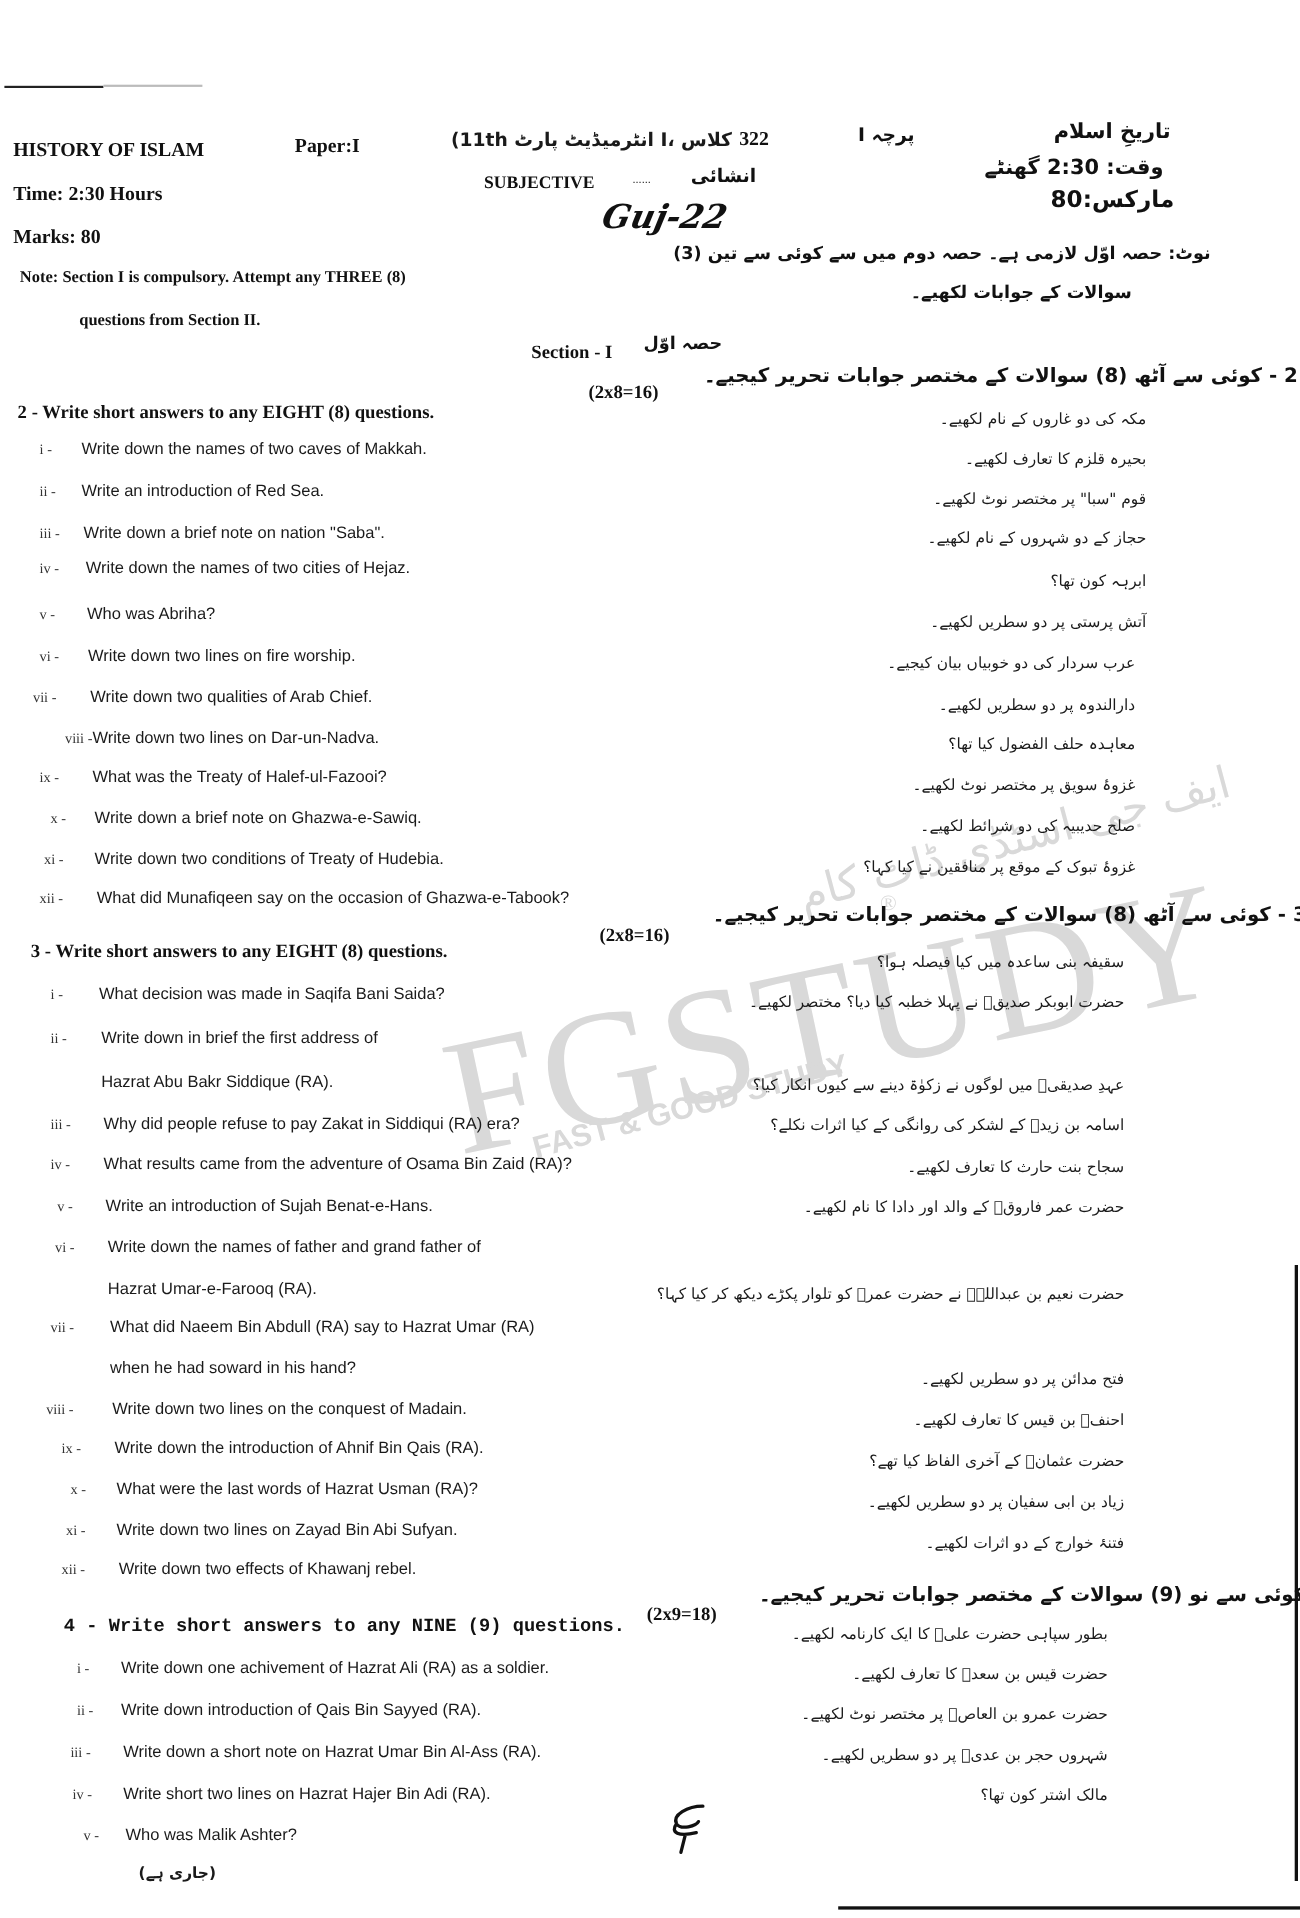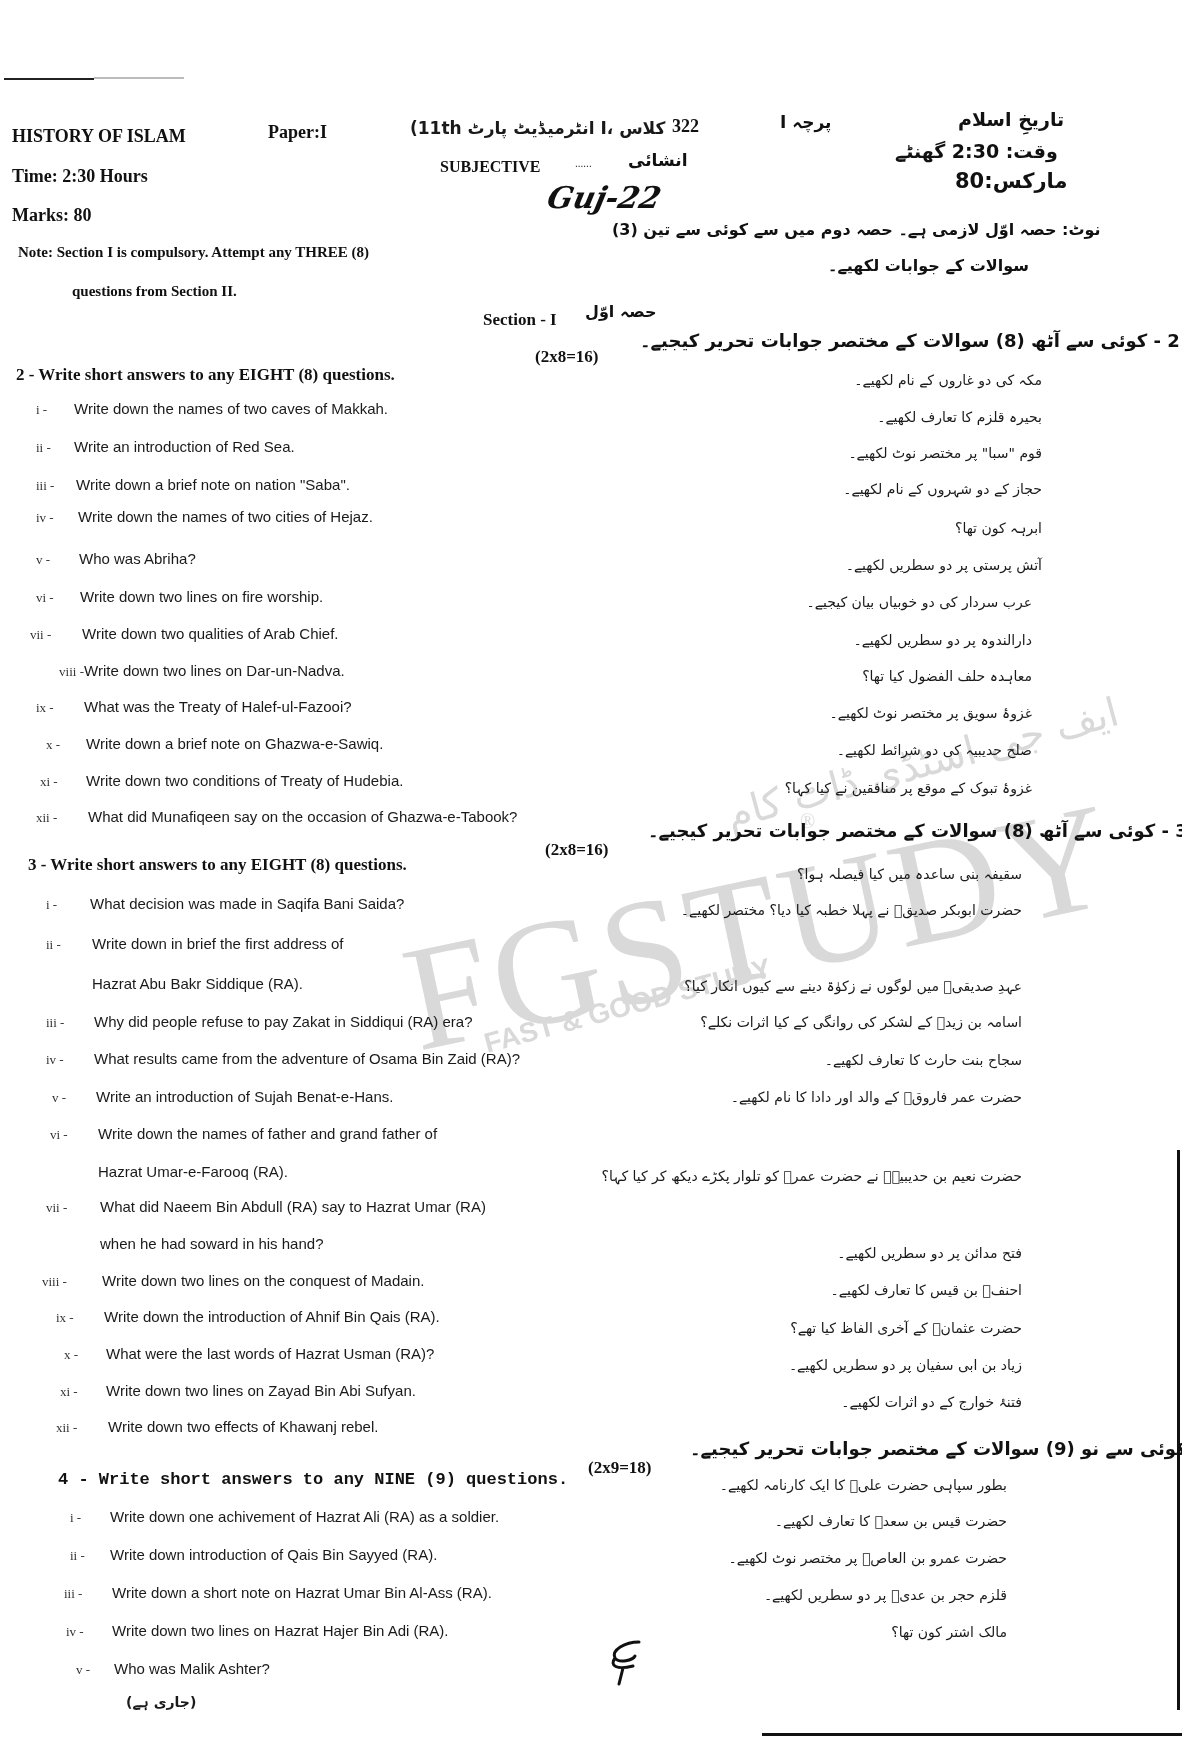--- a/index.html
+++ b/index.html
@@ -111,45 +111,45 @@
   <div class="q-row" style="left:56px; top:1418px;"><span class="qnum" style="width:52px">xii -</span><span class="qtext">Write down two effects of Khawanj rebel.</span></div>
 </div>
 
 <div>
   <div class="abs urdu" style="right:160px; top:866px;">سقیفہ بنی ساعدہ میں کیا فیصلہ ہوا؟</div>
   <div class="abs urdu" style="right:160px; top:902px;">حضرت ابوبکر صدیقؓ نے پہلا خطبہ کیا دیا؟ مختصر لکھیے۔</div>
   <div class="abs urdu" style="right:160px; top:978px;">عہدِ صدیقیؓ میں لوگوں نے زکوٰۃ دینے سے کیوں انکار کیا؟</div>
   <div class="abs urdu" style="right:160px; top:1014px;">اسامہ بن زیدؓ کے لشکر کی روانگی کے کیا اثرات نکلے؟</div>
   <div class="abs urdu" style="right:160px; top:1052px;">سجاح بنت حارث کا تعارف لکھیے۔</div>
   <div class="abs urdu" style="right:160px; top:1089px;">حضرت عمر فاروقؓ کے والد اور دادا کا نام لکھیے۔</div>
-  <div class="abs urdu" style="right:160px; top:1168px;">حضرت نعیم بن حدیبیہؓ نے حضرت عمرؓ کو تلوار پکڑے دیکھ کر کیا کہا؟</div>
+  <div class="abs urdu" style="right:160px; top:1168px;">حضرت نعیم بن عبداللہؓ نے حضرت عمرؓ کو تلوار پکڑے دیکھ کر کیا کہا؟</div>
   <div class="abs urdu" style="right:160px; top:1245px;">فتح مدائن پر دو سطریں لکھیے۔</div>
   <div class="abs urdu" style="right:160px; top:1282px;">احنفؓ بن قیس کا تعارف لکھیے۔</div>
   <div class="abs urdu" style="right:160px; top:1320px;">حضرت عثمانؓ کے آخری الفاظ کیا تھے؟</div>
   <div class="abs urdu" style="right:160px; top:1357px;">زیاد بن ابی سفیان پر دو سطریں لکھیے۔</div>
   <div class="abs urdu" style="right:160px; top:1394px;">فتنۂ خوارج کے دو اثرات لکھیے۔</div>
 </div>
 
 <div class="abs serif" style="left:58px; top:1470px; font-size:17px;font-family:Liberation Mono, monospace;">4 - Write short answers to any NINE (9) questions.</div>
 <div class="abs serif" style="left:588px; top:1458px; font-size:17px;">(2x9=18)</div>
 <div class="abs urdu-h" style="left:690px; top:1438px; font-size:18px;">4 - کوئی سے نو (9) سوالات کے مختصر جوابات تحریر کیجیے۔</div>
 
 <div>
   <div class="q-row" style="left:70px; top:1508px;"><span class="qnum" style="width:40px">i -</span><span class="qtext">Write down one achivement of Hazrat Ali (RA) as a soldier.</span></div>
   <div class="q-row" style="left:70px; top:1546px;"><span class="qnum" style="width:40px">ii -</span><span class="qtext">Write down introduction of Qais Bin Sayyed (RA).</span></div>
   <div class="q-row" style="left:64px; top:1584px;"><span class="qnum" style="width:48px">iii -</span><span class="qtext">Write down a short note on Hazrat Umar Bin Al-Ass (RA).</span></div>
-  <div class="q-row" style="left:66px; top:1622px;"><span class="qnum" style="width:46px">iv -</span><span class="qtext">Write down two lines on Hazrat Hajer Bin Adi (RA).</span></div>
+  <div class="q-row" style="left:66px; top:1622px;"><span class="qnum" style="width:46px">iv -</span><span class="qtext">Write short two lines on Hazrat Hajer Bin Adi (RA).</span></div>
   <div class="q-row" style="left:76px; top:1660px;"><span class="qnum" style="width:38px">v -</span><span class="qtext">Who was Malik Ashter?</span></div>
 </div>
 
 <div>
   <div class="abs urdu" style="right:175px; top:1477px;">بطور سپاہی حضرت علیؓ کا ایک کارنامہ لکھیے۔</div>
   <div class="abs urdu" style="right:175px; top:1513px;">حضرت قیس بن سعدؓ کا تعارف لکھیے۔</div>
   <div class="abs urdu" style="right:175px; top:1550px;">حضرت عمرو بن العاصؓ پر مختصر نوٹ لکھیے۔</div>
-  <div class="abs urdu" style="right:175px; top:1587px;">قلزم حجر بن عدیؓ پر دو سطریں لکھیے۔</div>
+  <div class="abs urdu" style="right:175px; top:1587px;">شہروں حجر بن عدیؓ پر دو سطریں لکھیے۔</div>
   <div class="abs urdu" style="right:175px; top:1624px;">مالک اشتر کون تھا؟</div>
 </div>
 
 <div class="abs" style="left:605px; top:1636px;">
   <svg width="40" height="50" viewBox="0 0 40 50">
     <path d="M34 6 C20 6, 6 14, 10 22 C14 28, 28 24, 30 20 M10 22 C4 30, 12 34, 28 30 M18 32 L14 48" stroke="#111" stroke-width="3" fill="none" stroke-linecap="round"></path>
   </svg>
 </div>
 
 <div class="abs urdu" style="left:126px; top:1694px; font-size:14px; font-weight:bold;">(جاری ہے)</div>

